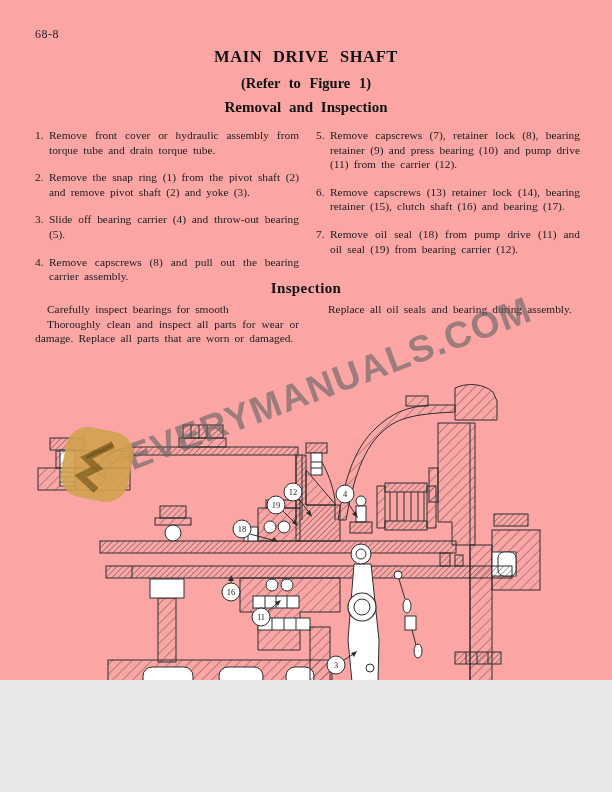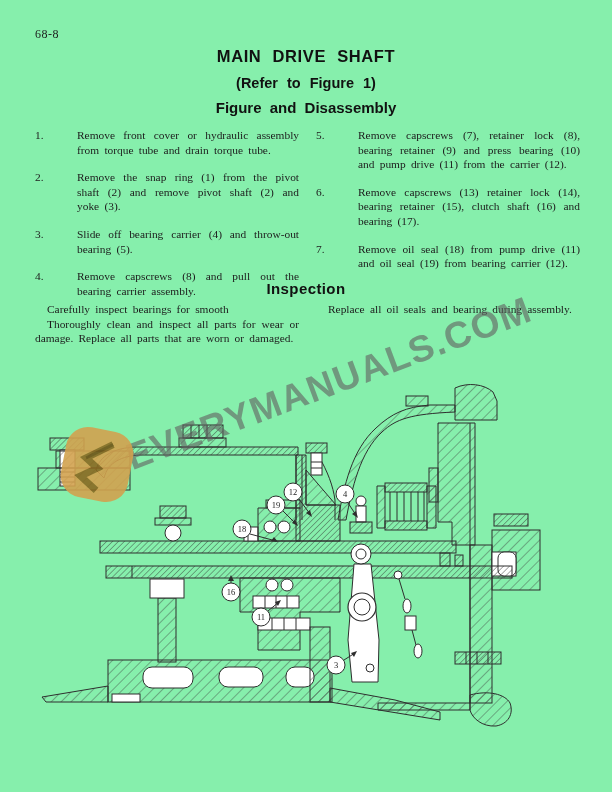--- a/index.html
+++ b/index.html
@@ -1,34 +1,34 @@
 <!DOCTYPE html>
 <html><head>
 <meta charset="utf-8">
 <style>
   html,body{margin:0;padding:0;background:#e8e8e8;}
   #page{
-    position:relative;width:612px;height:792px;background:#86efac;
+    position:relative;width:612px;height:680px;background:#fca5a5;
     margin:0 auto;overflow:hidden;
     font-family:"Liberation Serif","DejaVu Serif",serif;color:#1c1c1c;
   }
   .pageno{position:absolute;left:35px;top:27px;font-size:12px;letter-spacing:.5px;}
   .h-center{position:absolute;left:0;right:0;text-align:center;
-    font-family:Liberation Sans, sans-serif;font-weight:bold;color:#111;}
+    font-family:Liberation Serif, serif;font-weight:bold;color:#111;}
   .title{top:47px;font-size:16.5px;letter-spacing:.6px;word-spacing:6px;}
   .subtitle{top:75px;font-size:14.5px;word-spacing:5px;}
   .sec-head{top:99px;font-size:15px;word-spacing:4px;}
   .insp-head{top:280px;font-size:15px;letter-spacing:.4px;}
   .cols{position:absolute;left:35px;width:545px;display:flex;gap:17px;}
   .cols.removal{top:128px;}
   .cols.inspect{top:302px;}
   .col{flex:1 1 0;font-size:11.4px;line-height:14.6px;}
   .li{display:flex;margin-bottom:13px;}
   .li .num{flex:0 0 14px;}
-  .li .txt{flex:1;text-align:justify;word-spacing:2.4px;margin-left:28px;}
+  .li .txt{flex:1;text-align:justify;word-spacing:2.4px;}
   .para{text-align:justify;word-spacing:2.4px;margin:0 0 13px 0;text-indent:12px;}
   .para.last{margin-bottom:0;}
   #fig-layer{position:absolute;left:0;top:0;z-index:1;pointer-events:none;}
   
   .wm-text{
     position:absolute;left:128px;top:438px;z-index:5;
     font-family:"Liberation Sans","DejaVu Sans",sans-serif;font-weight:bold;
     font-size:37px;letter-spacing:1.5px;color:rgba(98,98,98,0.62);
     transform:rotate(-20.5deg);transform-origin:0 50%;white-space:nowrap;
   }
@@ -40,21 +40,21 @@
 </style>
 </head>
 <body>
 
 <div id="page">
 
   <div class="pageno">68-8</div>
 
   <div class="h-center title">MAIN DRIVE SHAFT</div>
   <div class="h-center subtitle">(Refer to Figure 1)</div>
-  <div class="h-center sec-head">Figure and Disassembly</div>
+  <div class="h-center sec-head">Removal and Inspection</div>
 
   <div class="cols removal">
     <div class="col">
       <div class="li">
         <span class="num">1.</span>
         <span class="txt">Remove front cover or hydraulic assembly from torque tube and drain torque tube.</span>
       </div>
       <div class="li">
         <span class="num">2.</span>
         <span class="txt">Remove the snap ring (1) from the pivot shaft (2) and remove pivot shaft (2) and yoke (3).</span>

